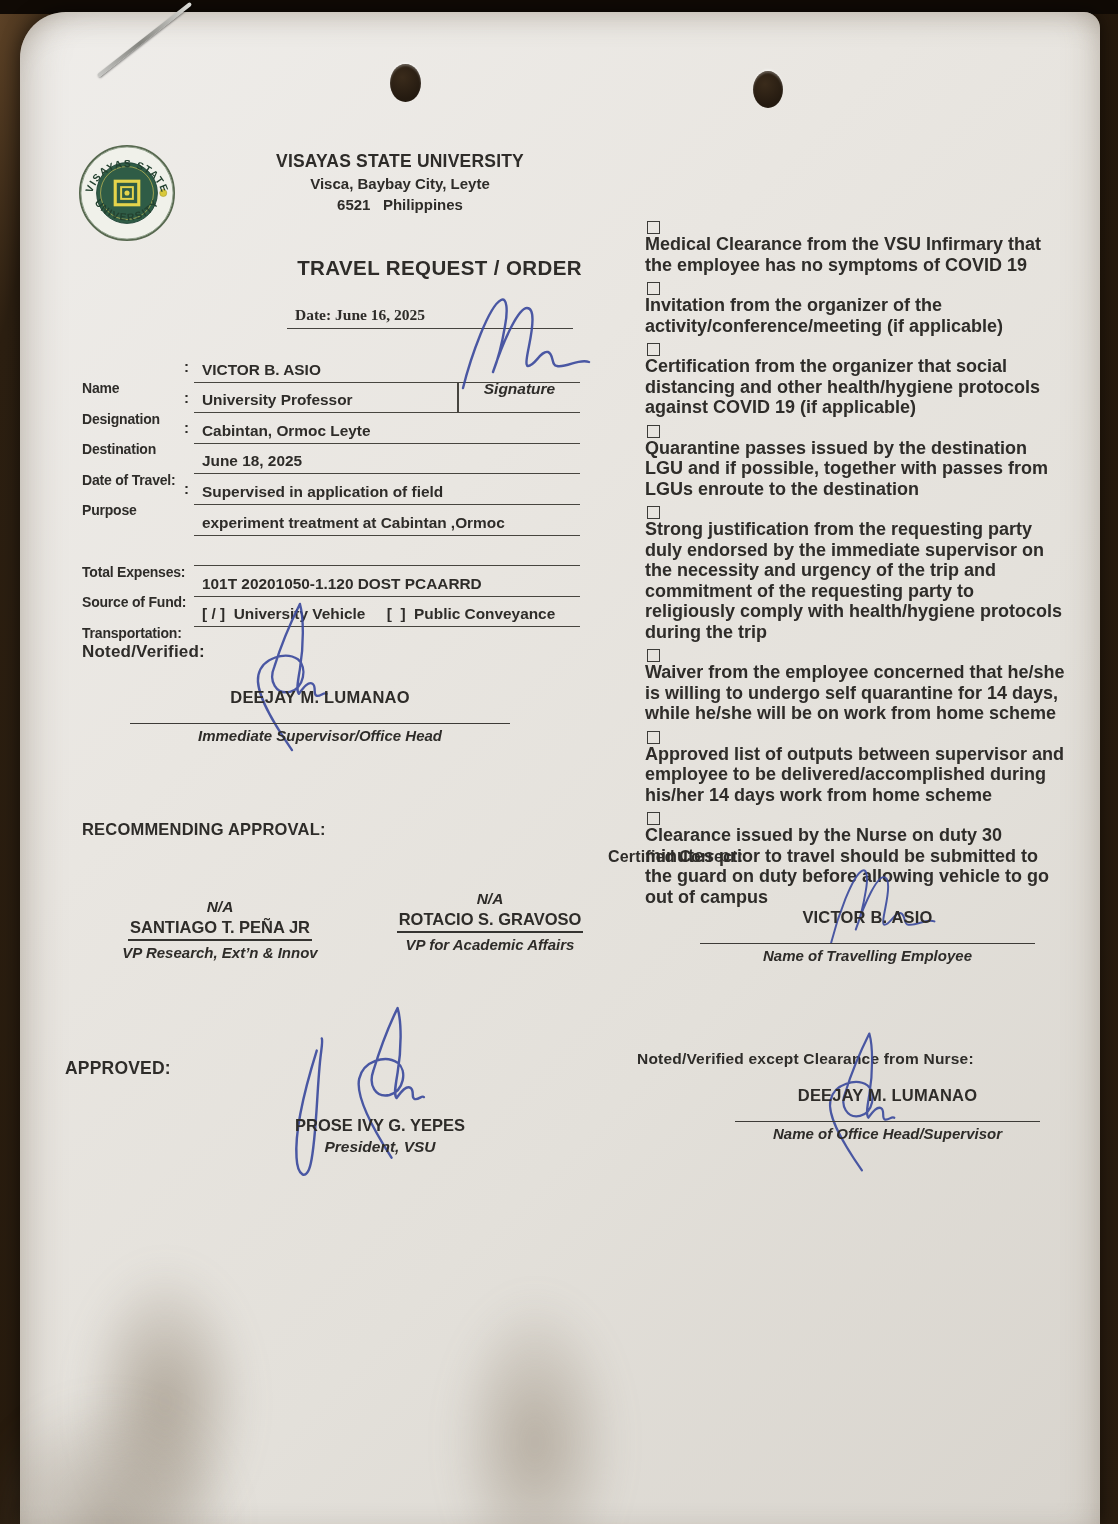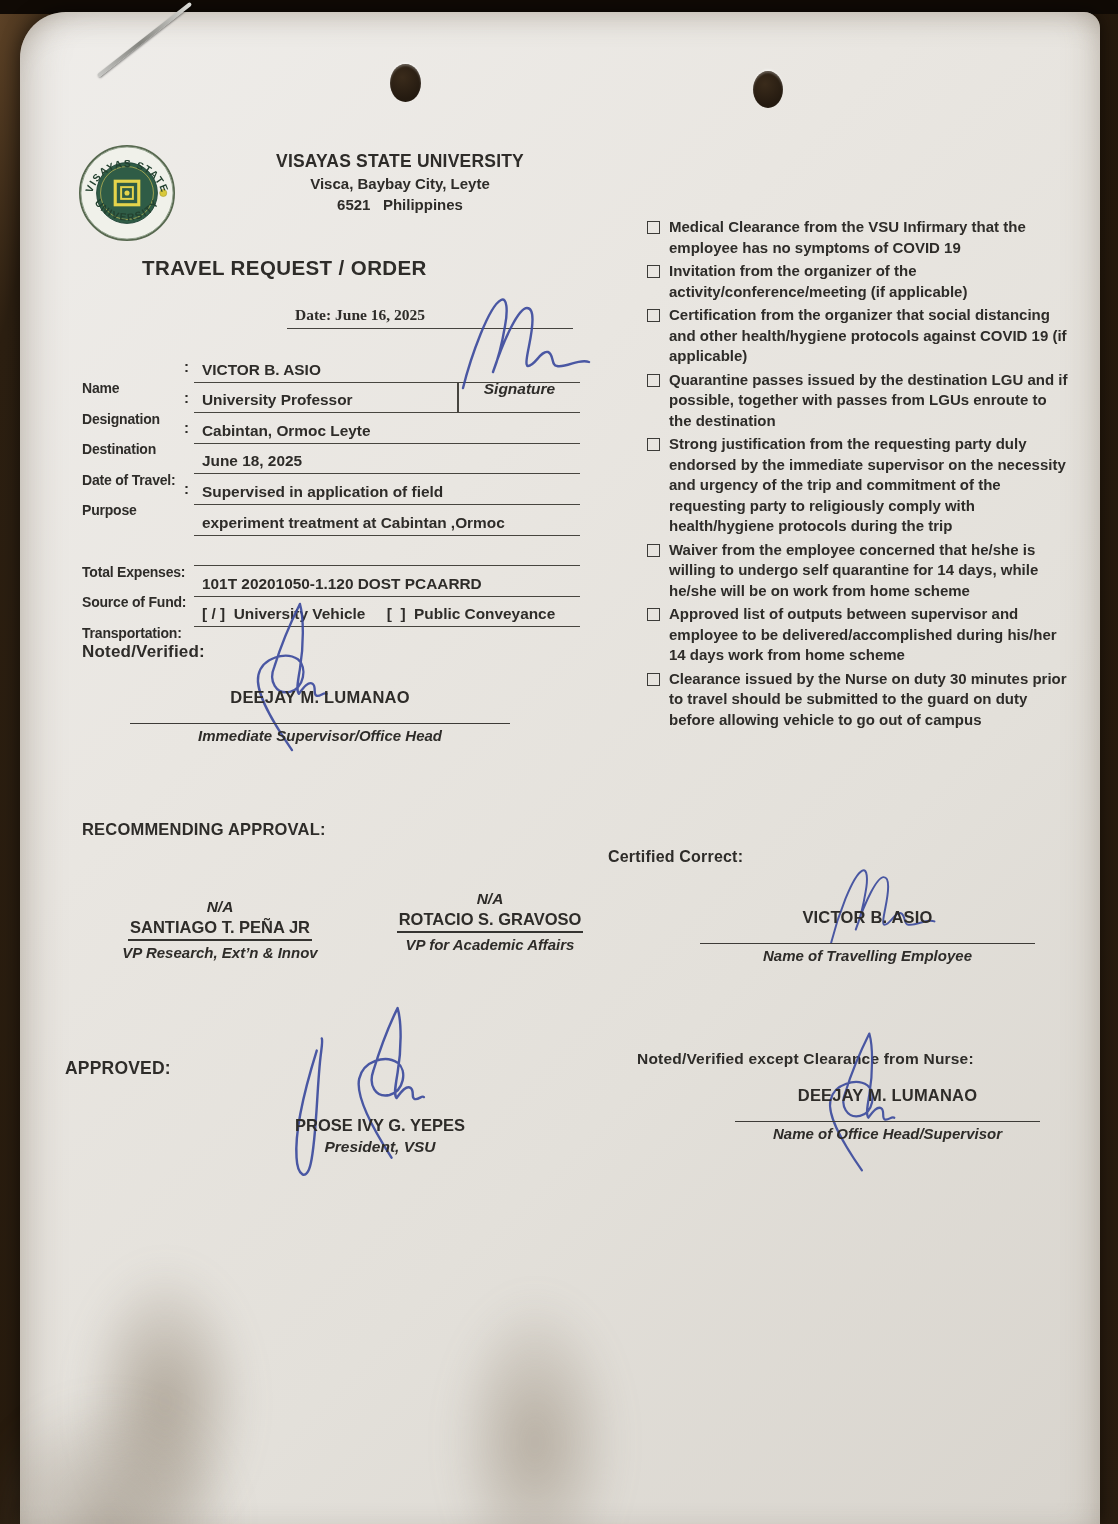--- a/index.html
+++ b/index.html
@@ -20,41 +20,41 @@
           background:linear-gradient(90deg,#c7c7c4,#84847f 45%,#dcdcd8);
           box-shadow:0 1px 2px rgba(0,0,0,.45);}
   .shadow-finger{position:absolute;filter:blur(16px);border-radius:50%;}
   .ink{color:#2e2c29;font-weight:700;}
   .pre{white-space:pre;}
 
   
   .hdr-block{position:absolute;left:170px;top:138px;width:420px;text-align:center;}
   .hdr-uni{font-size:17.5px;line-height:23px;letter-spacing:.2px;}
   .hdr-addr{font-size:15px;line-height:21px;}
-  .doc-title{position:absolute;left:122px;top:244px;width:440px;text-align:left;
+  .doc-title{position:absolute;left:122px;top:244px;width:440px;text-align:right;
              font-size:20.5px;letter-spacing:.4px;}
   .date-line{position:absolute;left:267px;top:292px;width:278px;font-size:15.5px;
              padding:2px 0 4px 8px;border-bottom:1.8px solid #45433f;font-family:Liberation Serif, serif;}
 
   
   .form{position:absolute;left:62px;top:340px;width:498px;}
   .form-row{position:relative;height:30.6px;}
   .f-label{position:absolute;left:0;top:10px;font-size:14px;letter-spacing:-.2px;margin-top:18px;}
   .f-colon{position:absolute;left:102px;top:6px;font-size:15px;}
   .f-value{position:absolute;left:112px;right:0;top:0;bottom:0;border-bottom:1.7px solid #47453f;
            font-size:15.4px;display:flex;align-items:flex-end;padding:0 0 3px 8px;}
   .f-value.short{right:123px;}
   .sig-cell{position:absolute;right:0;width:121px;top:-1px;bottom:0;border-left:2px solid #47453f;
             border-bottom:1.7px solid #47453f;display:flex;align-items:flex-end;justify-content:center;
             font-size:15.5px;font-style:italic;padding-bottom:14px;}
 
   
   .checklist{position:absolute;left:625px;top:205px;width:424px;}
   .chk-title{font-size:15.4px;line-height:21px;text-align:center;margin-bottom:22px;}
-  .chk-item{display:flex;margin-bottom:3px;font-size:15px;line-height:20.5px;}
+  .chk-item{display:flex;margin-bottom:3px;font-size:18px;line-height:20.5px;flex-direction:column;}
   .chk-box{width:11px;height:11px;border:1.7px solid #3c3b38;margin:4px 9px 0 2px;flex:0 0 auto;background:transparent;}
 
   
   .nameblock{position:absolute;text-align:center;}
   .nb-name{font-size:16.5px;letter-spacing:.2px;padding-bottom:16px;}
   .nb-line{border-bottom:1.8px solid #3d3b37;}
   .nb-role{font-size:15px;font-style:italic;padding-top:3px;}
   .nb-na{font-size:15.5px;font-style:italic;margin-bottom:2px;}
   .nb-uname{display:inline-block;border-bottom:2px solid #353431;padding:0 2px 2px 2px;}
   .sec-label{position:absolute;font-size:16.5px;letter-spacing:.2px;}

